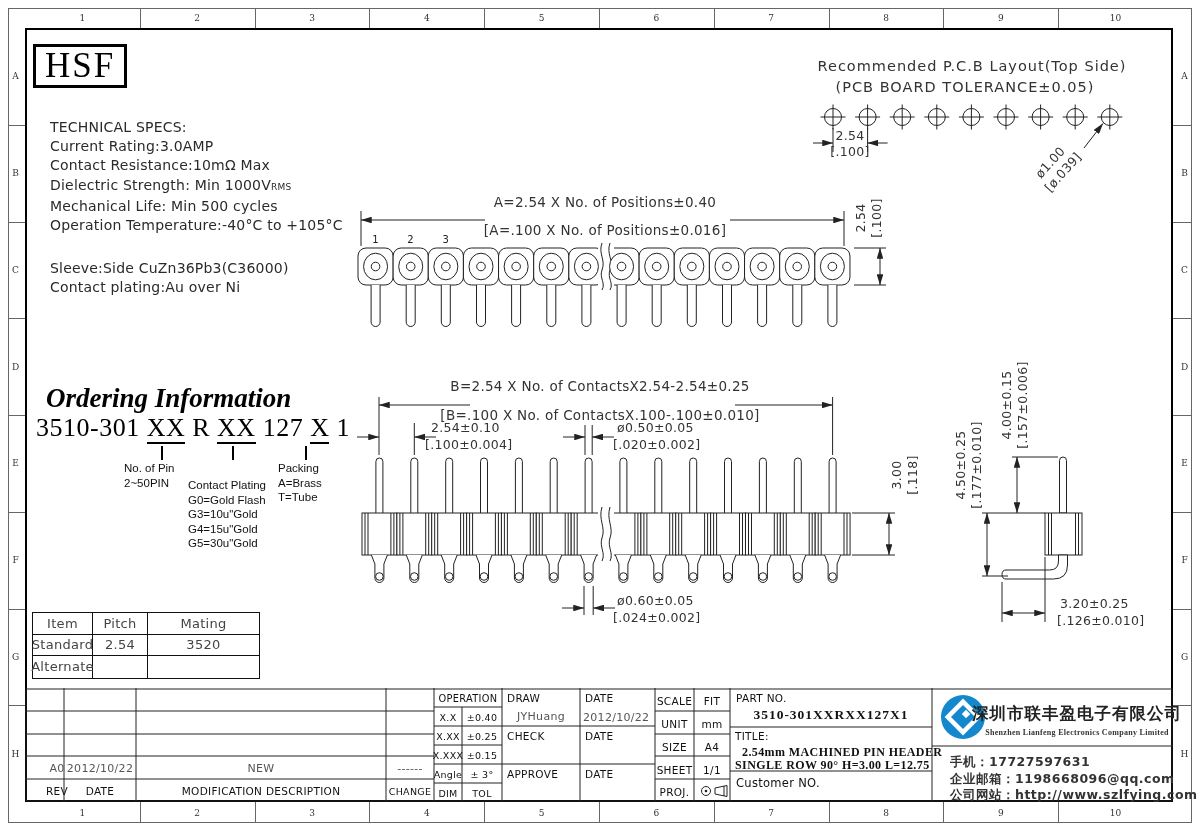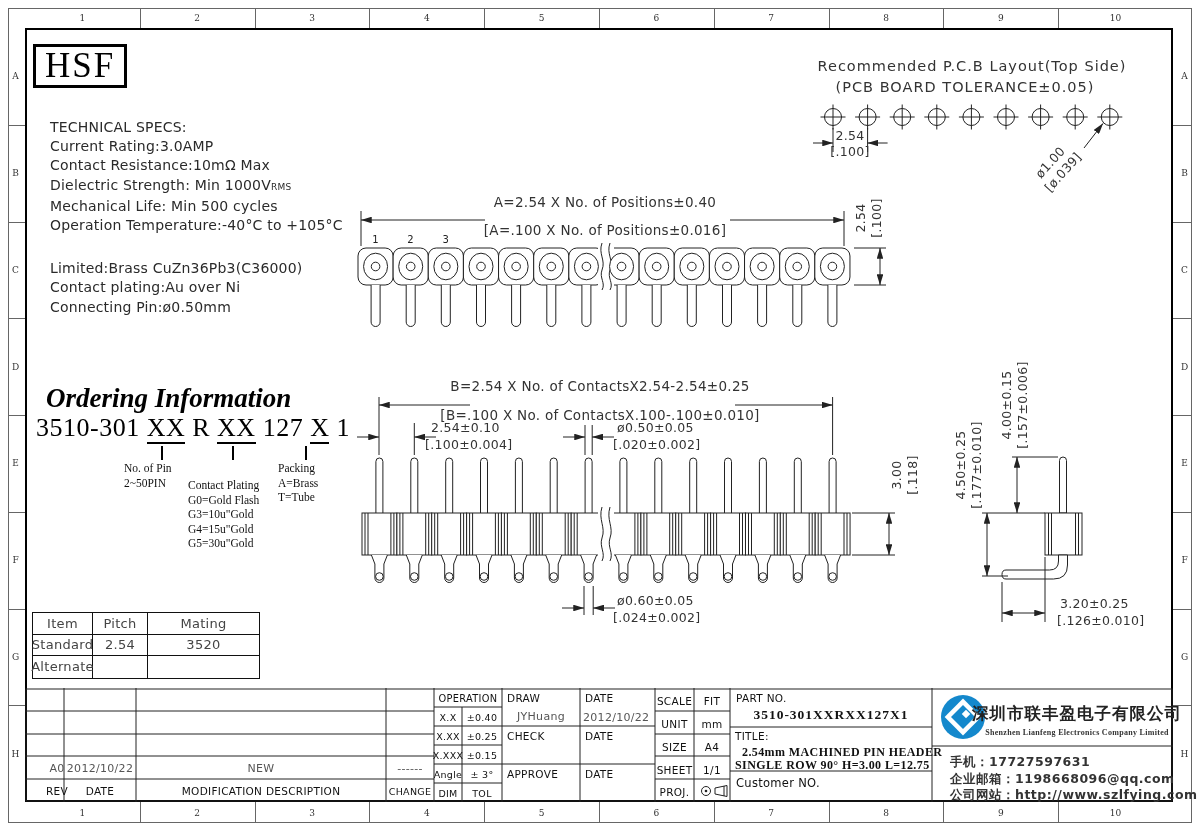--- a/index.html
+++ b/index.html
@@ -17,21 +17,21 @@
   .dtm{font-size:13.5px;fill:#333}
   .smt{font-size:10px;fill:#222}
   #logo-box{position:absolute;left:33px;top:44px;width:94px;height:44px;border:3px solid #000;box-sizing:border-box;display:flex;align-items:center;justify-content:center;font-family:"Liberation Serif",serif;font-size:35px;letter-spacing:2px;color:#000}
   #specs{position:absolute;left:50px;top:118px;font-size:14px;line-height:19.2px;letter-spacing:.2px;color:#2a2a2a}
   #materials{position:absolute;left:50px;top:259px;font-size:14px;line-height:19.3px;letter-spacing:.2px;color:#2a2a2a}
   .rms{font-size:9px}
   #ord-title{position:absolute;left:46px;top:383px;font-family:"Liberation Serif",serif;font-style:italic;font-weight:bold;font-size:27px;color:#000}
   #ord-part{position:absolute;left:36px;top:413px;font-family:"Liberation Serif",serif;font-size:26px;letter-spacing:.5px;color:#000}
   .u{border-bottom:2.5px solid #000;padding-bottom:0px}
   .leader{position:absolute;width:1.5px;background:#000}
-  .legend{position:absolute;font-family:Liberation Serif, serif;font-size:11.5px;line-height:14.5px;color:#111;white-space:nowrap}
+  .legend{position:absolute;font-family:Liberation Sans, sans-serif;font-size:11.5px;line-height:14.5px;color:#111;white-space:nowrap}
   #mtable{position:absolute;left:32px;top:612px;border:1.5px solid #111;display:grid;grid-template-columns:60px 55px 111px;grid-auto-rows:21.6px;font-size:13px;color:#444;background:#fff}
   .mc{border-right:1px solid #111;border-bottom:1px solid #111;display:flex;align-items:center;justify-content:center;letter-spacing:.3px}
   .mc.nr{border-right:none}.mc.nb{border-bottom:none}
   .tb-lab{font-size:10.5px;fill:#111}
   .tb-sm{font-size:9.5px;fill:#111}
   .tb-val{font-size:11px;fill:#555}
   .tb-part{font-family:"Liberation Serif",serif;font-size:13.5px;font-weight:bold;fill:#111;letter-spacing:1px}
   .tb-title{font-family:"Liberation Serif",serif;font-size:12px;font-weight:bold;fill:#111;letter-spacing:.4px}
   .tb-cn{font-size:16.5px;font-weight:bold;fill:#222;letter-spacing:1px}
   .tb-en{font-family:"Liberation Serif",serif;font-size:8px;font-weight:bold;fill:#333}
@@ -51,23 +51,22 @@
   <div id="specs">
     <div>TECHNICAL SPECS:</div>
     <div>Current Rating:3.0AMP</div>
     <div>Contact Resistance:10mΩ Max</div>
     <div><span>Dielectric Strength: Min 1000V</span><span class="rms">RMS</span></div>
     <div>Mechanical Life: Min 500 cycles</div>
     <div>Operation Temperature:-40°C to +105°C</div>
   </div>
 
   <div id="materials">
-    <div>Limited:Brass CuZn36Pb3(C36000)</div>
+    <div>Sleeve:Side CuZn36Pb3(C36000)</div>
     <div>Contact plating:Au over Ni</div>
-    <div>Connecting Pin:ø0.50mm</div>
   </div>
 
   <div id="ord-title">Ordering Information</div>
   <div id="ord-part"><span>3510-301 </span><span class="u">XX</span><span> R </span><span class="u">XX</span><span> 127 </span><span class="u">X</span><span> 1</span></div>
   <div class="leader" style="left:161px;top:446px;height:14px"></div>
   <div class="leader" style="left:232px;top:446px;height:14px"></div>
   <div class="leader" style="left:305px;top:446px;height:14px"></div>
   <div class="legend" style="left:124px;top:461px">
     <div>No. of Pin</div>
     <div>2~50PIN</div>

